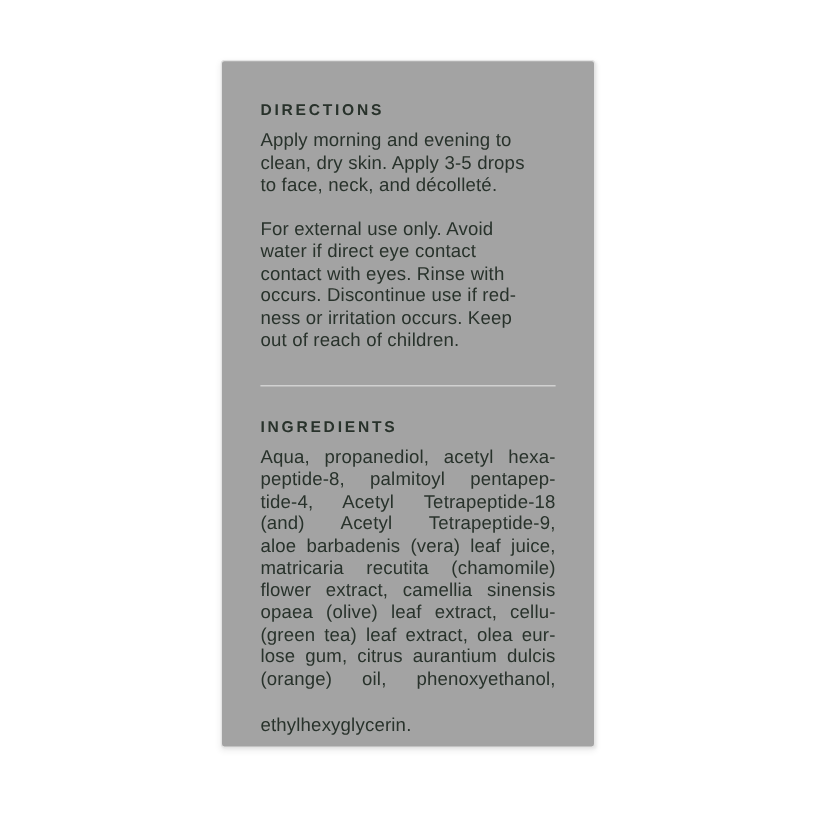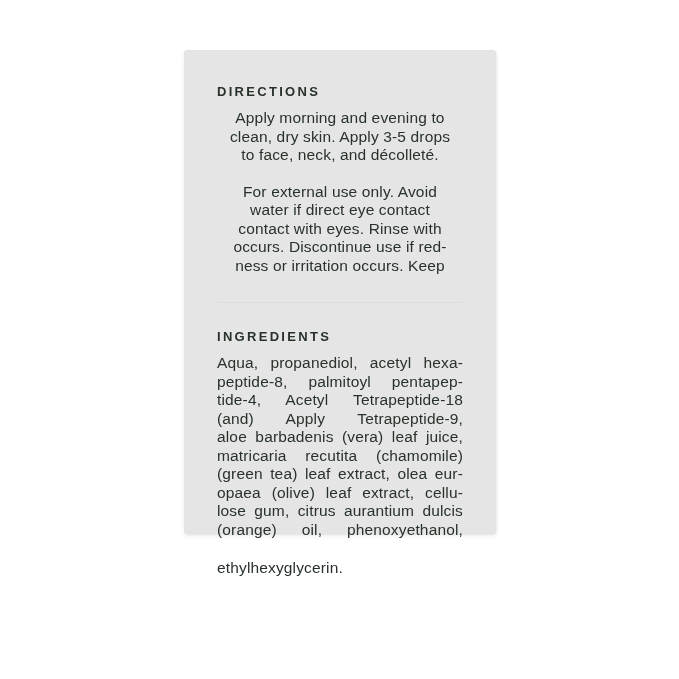--- a/index.html
+++ b/index.html
@@ -12,23 +12,23 @@
     background: #ffffff;
     font-family: "Liberation Sans", sans-serif;
     position: relative;
     overflow: hidden;
   }
   .label-card {
     position: absolute;
     left: 184px;
     top: 50px;
     width: 312px;
-    height: 484px;
+    height: 573px;
     box-sizing: border-box;
-    background: #e5e5e5;
+    background: #a3a3a3;
     border: 1px solid #e4e4e4;
     border-radius: 3px;
     box-shadow: 0 2px 5px rgba(0,0,0,0.07), 1px 1px 2px rgba(0,0,0,0.05);
     padding: 33px 32px 30px 32px;
   }
   .section-heading {
     font-size: 13px;
     font-weight: bold;
     letter-spacing: 2.3px;
     color: #28322b;
@@ -39,21 +39,21 @@
     font-size: 15.5px;
     line-height: 18.5px;
     color: #28322b;
     letter-spacing: 0.15px;
     margin: 0;
   }
   .para + .para {
     margin-top: 18px;
   }
   .para .line {
-    text-align: center;
+    text-align: left;
     white-space: nowrap;
   }
   .para.justify .line {
     white-space: normal;
     text-align: justify;
     text-align-last: justify;
   }
   .para.justify .line:last-child {
     text-align-last: left;
     margin-top: 20px;
@@ -79,35 +79,37 @@
         <div class="line">Apply morning and evening to</div>
         <div class="line">clean, dry skin. Apply 3-5 drops</div>
         <div class="line">to face, neck, and décolleté.</div>
       </div>
     <div class="para">
         <div class="line">For external use only. Avoid</div>
         <div class="line">water if direct eye contact</div>
         <div class="line">contact with eyes. Rinse with</div>
         <div class="line">occurs. Discontinue use if red-</div>
         <div class="line">ness or irritation occurs. Keep</div>
+        <div class="line">out of reach of children.</div>
       </div>
   </div>
 
   <hr class="section-divider">
 
   <div class="section">
     <h2 class="section-heading">INGREDIENTS</h2>
     <div class="para justify">
         <div class="line">Aqua, propanediol, acetyl hexa-</div>
         <div class="line">peptide-8, palmitoyl pentapep-</div>
         <div class="line">tide-4, Acetyl Tetrapeptide-18</div>
-        <div class="line">(and) Apply Tetrapeptide-9,</div>
+        <div class="line">(and) Acetyl Tetrapeptide-9,</div>
         <div class="line">aloe barbadenis (vera) leaf juice,</div>
         <div class="line">matricaria recutita (chamomile)</div>
+        <div class="line">flower extract, camellia sinensis</div>
+        <div class="line">opaea (olive) leaf extract, cellu-</div>
         <div class="line">(green tea) leaf extract, olea eur-</div>
-        <div class="line">opaea (olive) leaf extract, cellu-</div>
         <div class="line">lose gum, citrus aurantium dulcis</div>
         <div class="line">(orange) oil, phenoxyethanol,</div>
         <div class="line">ethylhexyglycerin.</div>
       </div>
   </div>
 
 </div>
 
 </body></html>

